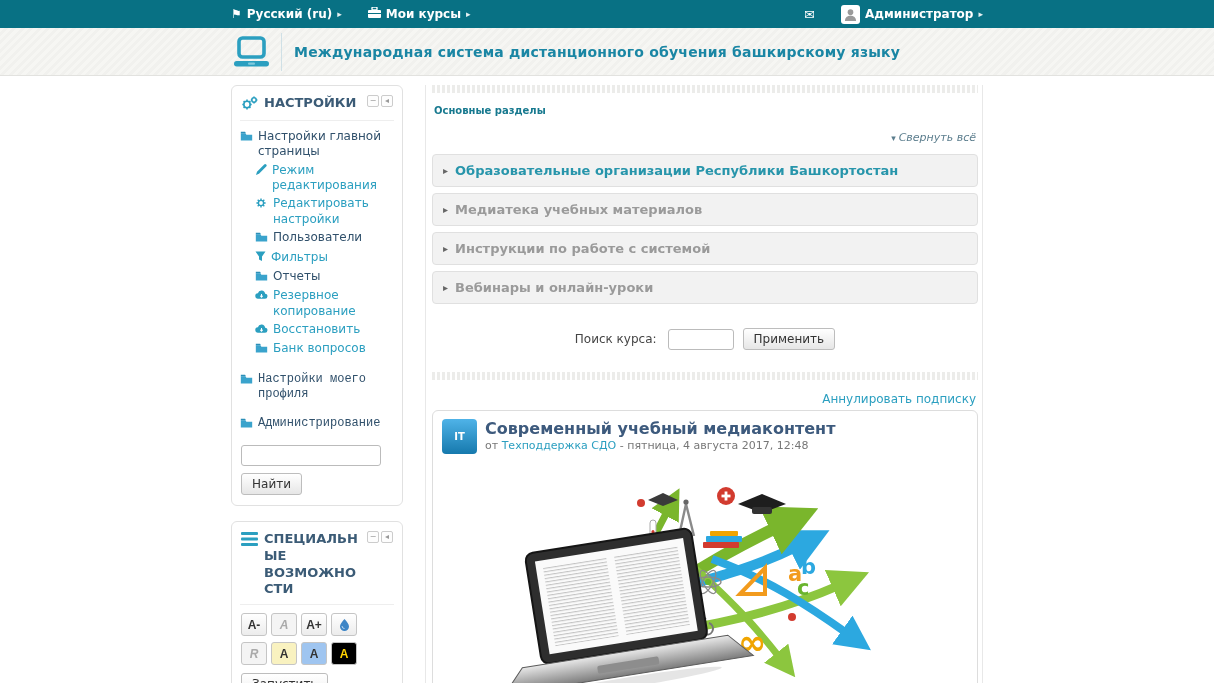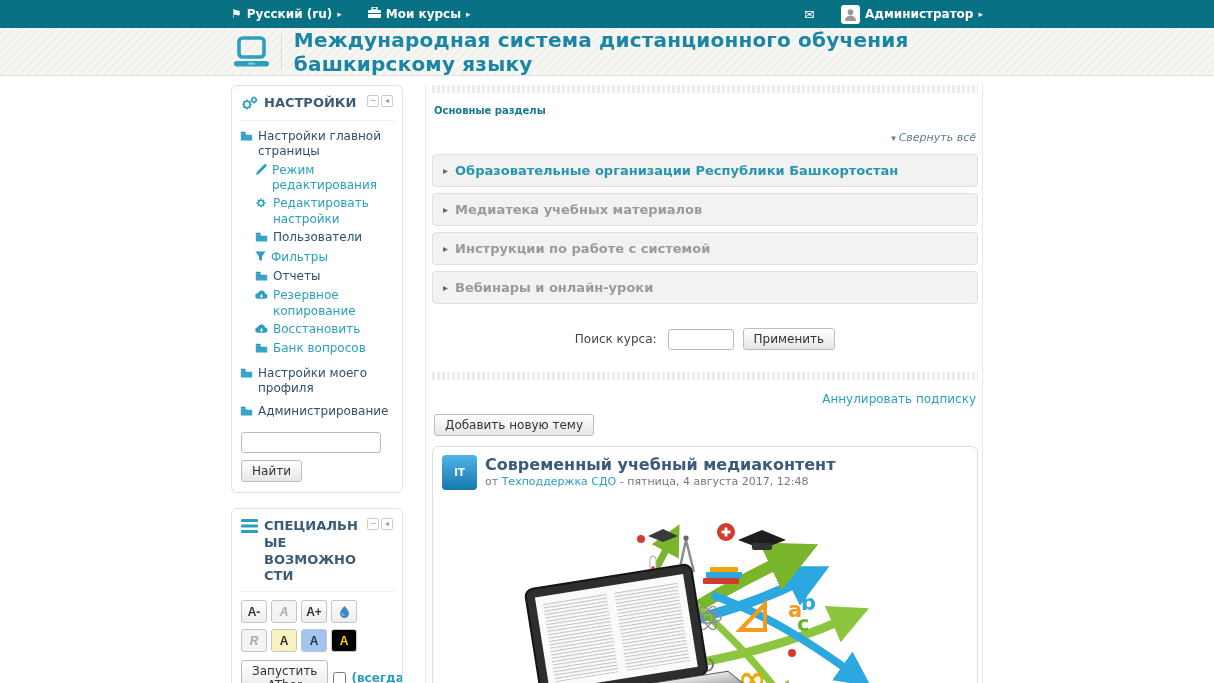--- a/index.html
+++ b/index.html
@@ -18,21 +18,21 @@
   .envelope { color:#fff; font-size:13px; cursor:pointer; }
   .avatar-sq { width:19px; height:19px; background:#fff; border-radius:3px;
     display:flex; align-items:center; justify-content:center; }
 
   
   .siteheader { height:48px; border-bottom:1px solid #e2e2df;
     background:repeating-linear-gradient(135deg,#f6f6f3 0 3px,#f1f1ee 3px 6px); }
   .siteheader-inner { width:752px; margin:0 auto; height:48px; display:flex; align-items:center; }
   .logo-wrap { margin-left:0; display:flex; align-items:center; }
   .logo-divider { width:1px; height:38px; background:#cfe0e6; margin:0 12px 0 10px; }
-  .site-title { color:#1a86a4; font-weight:bold; font-size:20px; letter-spacing:.2px; }
+  .site-title { color:#1a86a4; font-weight:bold; font-size:14px; letter-spacing:.2px; }
 
   
   .container { width:752px; margin:0 auto; display:flex; align-items:flex-start; padding-top:9px; }
   aside { width:172px; flex:none; margin-right:22px; }
   main { flex:1; border-left:1px solid #e8e8e8; border-right:1px solid #e8e8e8;
     padding:0 4px 20px 6px; min-height:600px; }
 
   
   .block { background:#fff; border:1px solid #e1e1e1; border-radius:6px;
     margin-bottom:15px; overflow:hidden; }
@@ -40,21 +40,21 @@
   .bh-icon { flex:none; margin-right:6px; margin-top:1px; }
   .bh-title { flex:1; color:#3b5b76; font-weight:bold; font-size:13px; line-height:1.3;
     overflow-wrap:break-word; word-break:break-word; }
   .bh-actions { flex:none; display:flex; gap:2px; margin-left:4px; }
   .bh-act { width:12px; height:12px; border:1px solid #ccc; border-radius:2px; color:#999;
     font-size:8px; line-height:10px; text-align:center; cursor:pointer; background:#fdfdfd; }
   .block-divider { border-top:1px solid #eee; margin:0 8px; }
   .tree { list-style:none; padding:8px 8px 4px 8px; }
   .tree li { display:flex; align-items:flex-start; margin-bottom:3px; line-height:1.28;
     font-size:12px; }
-  .tree li.spaced { margin-top:8px; }
+  .tree li.spaced { margin-top:14px;font-family:Liberation Mono, monospace; }
   .tree li.child { padding-left:15px; }
   .tree .t-icon { flex:none; margin-right:5px; margin-top:1px; }
   .tree .t-dark { color:#30506b; cursor:pointer; }
   .tree .t-link { color:#2b9fc0; cursor:pointer; }
   .block-search { padding:4px 9px 10px 9px; }
   .block-search input { width:140px; height:21px; border:1px solid #bbb; border-radius:3px;
     padding:0 4px; font-size:12px; outline:none; }
   .btn { display:inline-block; background:linear-gradient(#ffffff,#e6e6e6);
     border:1px solid #bdbdbd; border-radius:3px; color:#333; font-size:12px;
     padding:3px 10px; cursor:pointer; font-family:inherit; }
@@ -347,21 +347,20 @@
       <button class="btn">Применить</button>
     </div>
 
     <div class="strip strip2"></div>
 
 
     <div class="unsub-row">
       <span class="link">Аннулировать подписку</span>
     </div>
 
-    <button class="btn addtopic">Добавить новую тему</button>
 
     <div class="news-box">
       <div class="news-head">
         <div class="news-avatar">IT</div>
         <div>
           <div class="news-title">Современный учебный медиаконтент</div>
           <div class="news-byline">
             <span>от</span>
             <span class="link">Техподдержка СДО</span>
             <span>- пятница, 4 августа 2017, 12:48</span>

